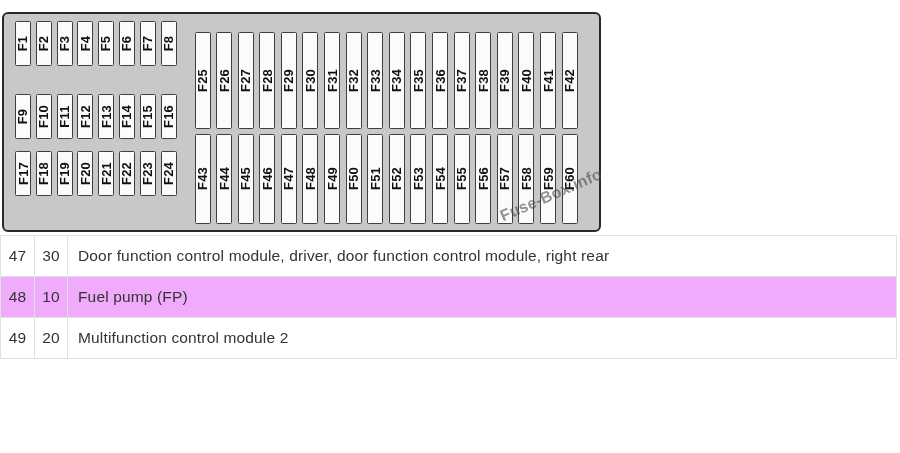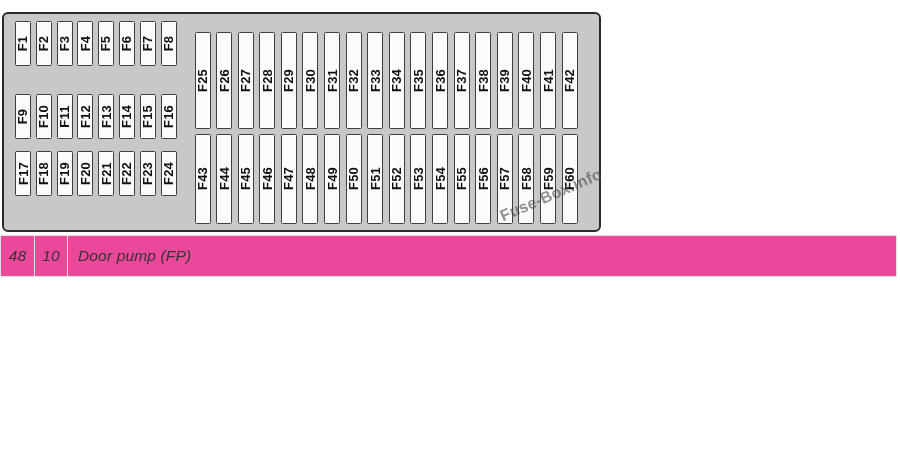--- a/index.html
+++ b/index.html
@@ -73,21 +73,21 @@
     border-right: 1px solid #e2e2e2;
     border-left: 1px solid #e2e2e2;
   }
   .t-row {
     display: flex;
     height: 41px;
     border-bottom: 1px solid #e2e2e2;
     background: #ffffff;
     align-items: stretch;
   }
-  .t-row.alt { background: #ec4899; font-style: italic; }
+  .t-row.alt { background: #f0abfc; }
   .t-cell {
     display: flex;
     align-items: center;
     font-size: 15.5px;
     letter-spacing: 0.15px;
     color: #333333;
   }
   .t-cell.num {
     width: 34px; flex: 0 0 34px;
     justify-content: center;
@@ -297,20 +297,30 @@
           <span class="fuse-label">F59</span>
         </div>
         <div class="fuse">
           <span class="fuse-label">F60</span>
         </div>
       </div>
     <div class="watermark">Fuse-Box.info</div>
   </div>
 
   <div class="fuse-table">
+      <div class="t-row">
+        <div class="t-cell num">47</div>
+        <div class="t-cell amps">30</div>
+        <div class="t-cell desc">Door function control module, driver, door function control module, right rear</div>
+      </div>
       <div class="t-row alt">
         <div class="t-cell num">48</div>
         <div class="t-cell amps">10</div>
-        <div class="t-cell desc">Door pump (FP)</div>
+        <div class="t-cell desc">Fuel pump (FP)</div>
+      </div>
+      <div class="t-row">
+        <div class="t-cell num">49</div>
+        <div class="t-cell amps">20</div>
+        <div class="t-cell desc">Multifunction control module 2</div>
       </div>
     </div>
 
 </div>
 
 </body></html>

